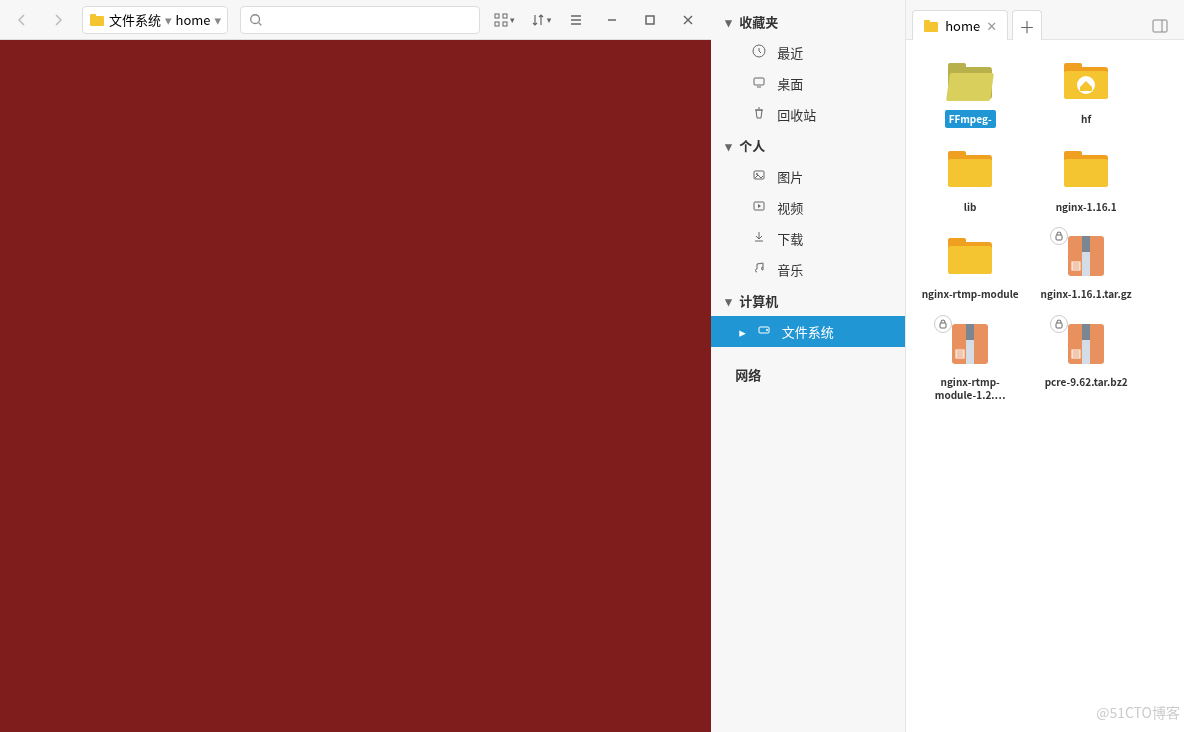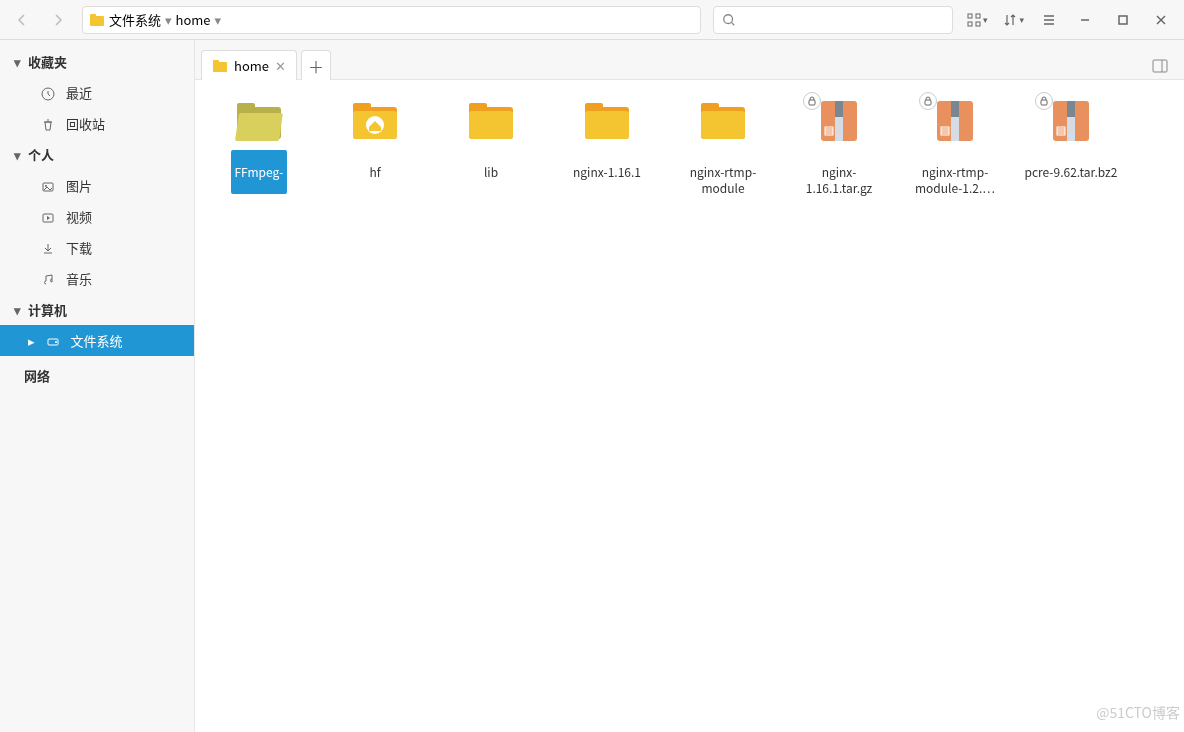--- a/index.html
+++ b/index.html
@@ -1,59 +1,59 @@
 <!DOCTYPE html>
 <html><head>
 <meta charset="utf-8">
 <style>
 * { margin: 0; padding: 0; box-sizing: border-box; font-family: "Noto Sans CJK SC", "Microsoft YaHei", sans-serif; }
 body { background: #f5f1ec; width: 1184px; height: 732px; overflow: hidden; display: flex; }
 
-.window { width: 100%; height: 100%; display: flex; flex-direction: column; background: #7f1d1d; }
+.window { width: 100%; height: 100%; display: flex; flex-direction: row; background: #7f1d1d; }
 
 
 .toolbar { height: 40px; background: #f7f7f7; border-bottom: 1px solid #ddd; display: flex; align-items: center; padding: 0 10px; gap: 12px; }
 .nav-btn { width: 24px; height: 24px; display: flex; align-items: center; justify-content: center; cursor: pointer; color: #666; background: transparent; }
 .nav-btn.disabled { opacity: 0.4; }
 .pathbar { flex: 1; height: 28px; background: #fff; border: 1px solid #ddd; border-radius: 4px; display: flex; align-items: center; padding: 0 6px; gap: 4px; font-size: 13px; }
 .pathbar .seg { display: flex; align-items: center; gap: 4px; cursor: pointer; }
 .pathbar .sep { color: #888; }
 .searchbox { width: 240px; height: 28px; background: #fff; border: 1px solid #ddd; border-radius: 4px; display: flex; align-items: center; padding: 0 8px; color: #888; }
 .tool-btn { width: 22px; height: 22px; display: flex; align-items: center; justify-content: center; cursor: pointer; color: #666; }
 .tool-combo { display: flex; align-items: center; gap: 2px; cursor: pointer; color: #666; padding: 0 2px; }
 .win-ctrl { width: 26px; height: 26px; display: flex; align-items: center; justify-content: center; cursor: pointer; color: #666; }
 
 
 .body { flex: 1; display: flex; min-height: 0; }
 
 
 .sidebar { width: 195px; background: #f7f7f7; border-right: 1px solid #e5e5e5; font-size: 13px; color: #333; padding-top: 6px; overflow-y: auto; }
 .sb-section-hdr { display: flex; align-items: center; gap: 4px; padding: 6px 8px 6px 14px; font-weight: 600; cursor: pointer; color: #333; }
-.sb-item { display: flex; align-items: flex-end; gap: 10px; padding: 6px 8px 6px 40px; cursor: pointer; }
+.sb-item { display: flex; align-items: flex-start; gap: 10px; padding: 6px 8px 6px 40px; cursor: pointer; }
 .sb-item.active { background: #2196d4; color: #fff; }
 .sb-item-top { padding-left: 24px; }
 .sb-item-mid { padding-left: 28px; }
 .sb-arrow { display: inline-flex; align-items: center; }
 .sb-icon { width: 16px; height: 16px; display: inline-flex; align-items: center; justify-content: center; color: #666; flex-shrink: 0; }
 .sb-item.active .sb-icon { color: #fff; }
 .sb-caret { width: 10px; display: inline-block; color: #666; }
 
 
 .main { flex: 1; display: flex; flex-direction: column; background: #fff; }
 .tabbar { height: 40px; background: #f7f7f7; border-bottom: 1px solid #e5e5e5; display: flex; align-items: flex-end; padding: 0 6px; gap: 4px; }
 .tab { height: 30px; background: #fff; border: 1px solid #ddd; border-bottom: none; border-radius: 4px 4px 0 0; display: flex; align-items: center; gap: 6px; padding: 0 10px; font-size: 13px; cursor: pointer; position: relative; top: 1px; }
 .tab-close { color: #999; cursor: pointer; }
 .tab-add { width: 30px; height: 30px; background: #fff; border: 1px solid #ddd; border-bottom: none; border-radius: 4px 4px 0 0; display: flex; align-items: center; justify-content: center; cursor: pointer; position: relative; top: 1px; color: #666; }
 .tab-right-icon { margin-left: auto; padding: 0 10px 6px; color: #888; cursor: pointer; }
 
 
 .grid { flex: 1; padding: 12px 8px; display: flex; flex-wrap: wrap; align-content: flex-start; gap: 8px 4px; overflow-y: auto; }
 .file-item { width: 112px; display: flex; flex-direction: column; align-items: center; cursor: pointer; padding: 4px 2px; text-align: center; position: relative; }
 .file-icon-wrap { width: 64px; height: 50px; display: flex; align-items: center; justify-content: center; position: relative; margin-bottom: 4px; }
-.file-label { font-size: 12px; color: #333; line-height: 1.35; word-wrap: break-word; padding: 14px 4px; border-radius: 2px; max-width: 100%; }
+.file-label { font-size: 10px; color: #333; line-height: 1.35; word-wrap: break-word; padding: 2px 4px; border-radius: 2px; max-width: 100%; font-weight: bold; }
 .file-item.selected .file-label { background: #2196d4; color: #fff; }
 .badge-lock { position: absolute; top: -4px; left: -4px; width: 18px; height: 18px; background: #fff; border: 1px solid #ccc; border-radius: 50%; display: flex; align-items: center; justify-content: center; font-size: 10px; color: #666; }
 .watermark { position: absolute; bottom: 10px; right: 4px; color: #ccc; font-size: 14px; }
 
 svg { display: block; }
 </style>
 </head>
 <body>
 
 <div class="window">
@@ -141,20 +141,29 @@
             <svg width="14" height="14" viewBox="0 0 14 14">
               <circle cx="7" cy="7" r="6" fill="none" stroke="currentColor"></circle>
               <path d="M7 4 V7 L9 9" fill="none" stroke="currentColor"></path>
             </svg>
           </span>
         <span>最近</span>
       </div>
       <div class="sb-item">
         <span class="sb-icon">
             <svg width="14" height="14" viewBox="0 0 14 14">
+              <rect x="2" y="3" width="10" height="7" rx="1" fill="none" stroke="currentColor"></rect>
+              <line x1="5" y1="12" x2="9" y2="12" stroke="currentColor"></line>
+            </svg>
+          </span>
+        <span>桌面</span>
+      </div>
+      <div class="sb-item">
+        <span class="sb-icon">
+            <svg width="14" height="14" viewBox="0 0 14 14">
               <path d="M4 4 H10 L9 12 H5 Z M3 4 H11 M6 2 H8" fill="none" stroke="currentColor"></path>
             </svg>
           </span>
         <span>回收站</span>
       </div>
 
       <div class="sb-section-hdr">
         <span class="sb-caret">▾</span>
         <span>个人</span>
       </div>
@@ -202,21 +211,21 @@
         <span class="sb-arrow">▸</span>
         <span class="sb-icon">
             <svg width="14" height="14" viewBox="0 0 14 14">
               <rect x="2" y="4" width="10" height="6" rx="1" fill="none" stroke="currentColor"></rect>
               <circle cx="10" cy="7" r="1" fill="currentColor"></circle>
             </svg>
           </span>
         <span>文件系统</span>
       </div>
 
-      <div class="sb-item sb-item-top" style="font-weight:600;padding-top:10px">
+      <div class="sb-item sb-item-top" style="font-weight:600;padding-top:18px">
         <span>网络</span>
       </div>
     </div>
 
     <div class="main">
       <div class="tabbar">
         <div class="tab">
           <svg width="16" height="14" viewBox="0 0 16 14">
               <rect x="1" y="3" width="14" height="10" rx="1" fill="#f4c531"></rect>
               <rect x="1" y="1" width="6" height="4" rx="1" fill="#f4c531"></rect>

